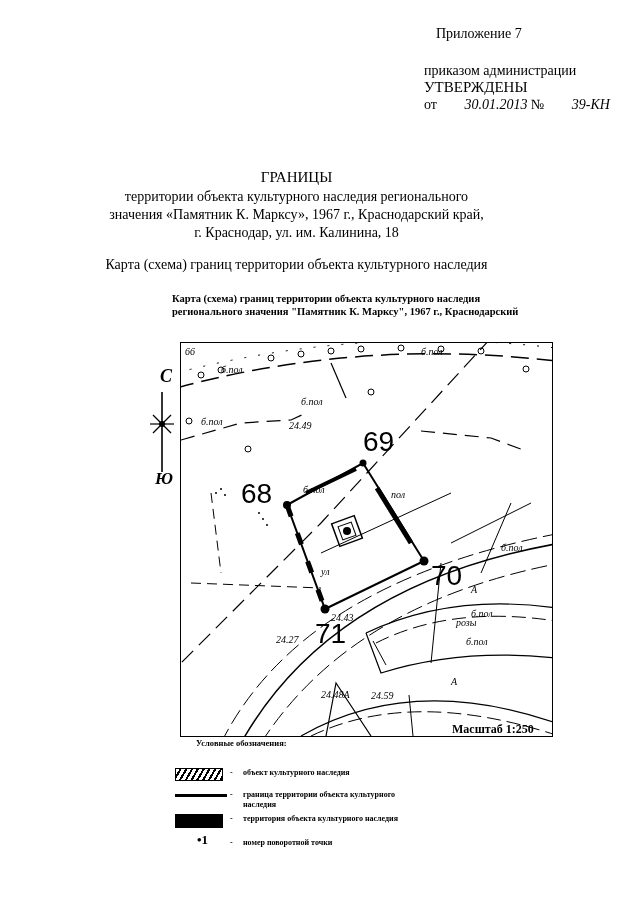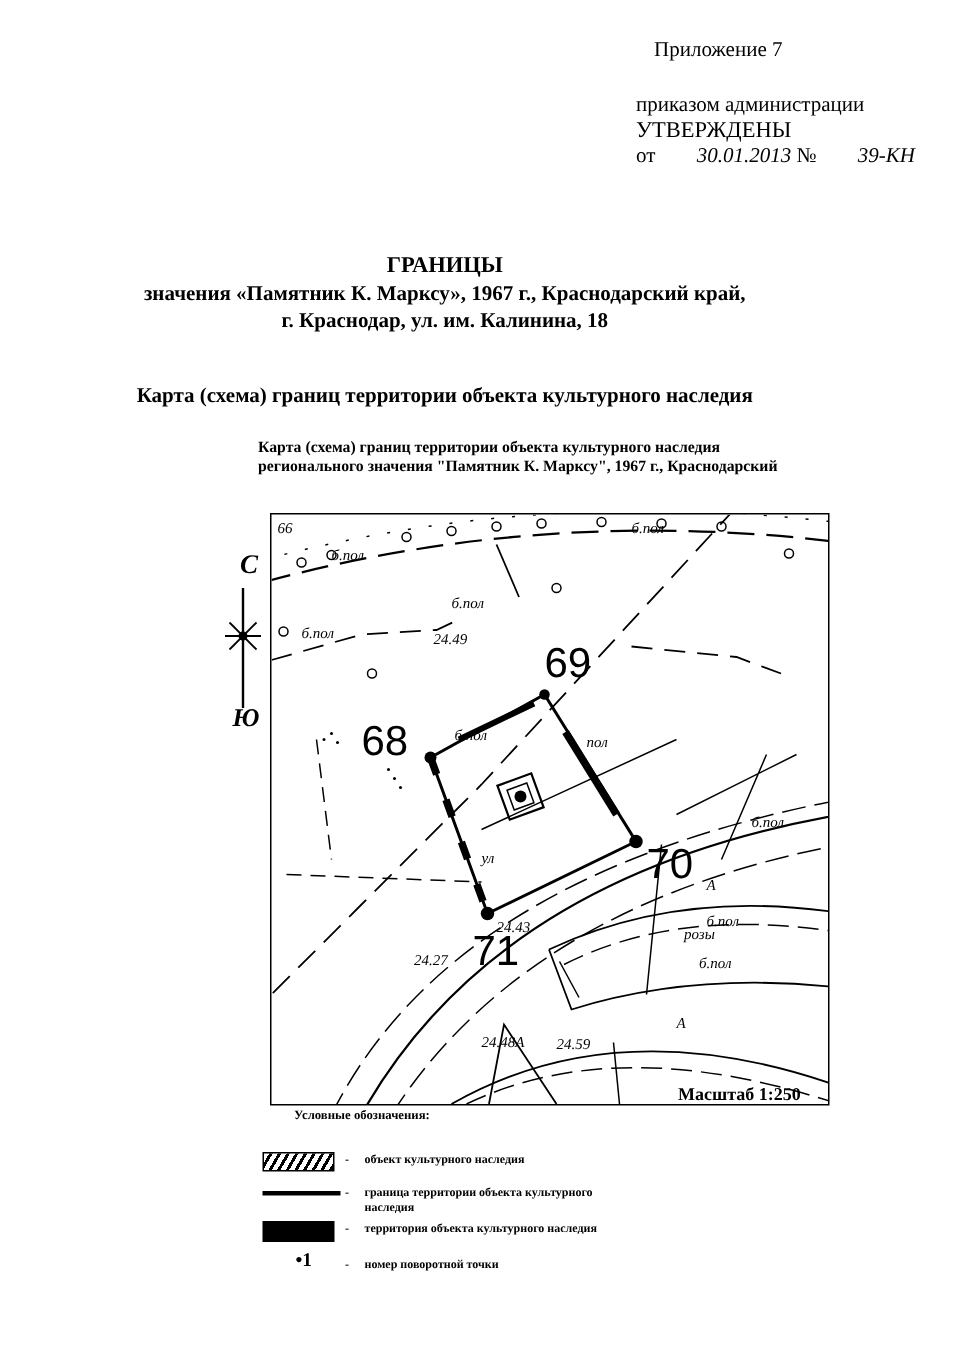--- a/index.html
+++ b/index.html
@@ -1,21 +1,21 @@
 <!DOCTYPE html>
 <html><head>
 <meta charset="utf-8">
 <style>
   html,body{margin:0;padding:0;background:#fff;}
   body{width:639px;height:905px;position:relative;overflow:hidden;font-family:"Liberation Serif",serif;color:#000;}
   .abs{position:absolute;}
   .appendix{left:424px;top:26px;font-size:14px;margin-left:12px;}
   .approved{left:424px;top:62px;font-size:14px;line-height:17px;}
   .approved .sig{font-style:italic;font-family:"Liberation Serif",serif;margin-left:24px;}
-  .title{left:0;width:593px;text-align:center;font-weight:bold;}
+  .title{left:0;width:593px;text-align:center;font-weight:normal;}
   .t1{top:169px;font-size:15px;}
   .t2{top:188px;font-size:14px;line-height:18px;}
   .t3{top:257px;font-size:14px;}
   .caption{left:172px;top:292px;font-size:10.5px;line-height:13px;font-weight:bold;width:400px;}
   .map{left:180px;top:342px;width:371px;height:393px;border:1.5px solid #000;overflow:hidden;background:#fff;}
   .map svg{position:absolute;left:0;top:0;}
   .compass-n{left:160px;top:366px;font-size:18px;font-weight:bold;font-style:italic;}
   .compass-s{left:155px;top:469px;font-size:17px;font-weight:bold;font-style:italic;}
   .scale{left:452px;top:722px;font-size:12px;font-weight:bold;}
   .legend-title{left:196px;top:738px;font-size:8.5px;font-weight:bold;}
@@ -40,20 +40,21 @@
   <div>
     <span>от</span>
     <span class="sig">30.01.2013</span>
     <span>№</span>
     <span class="sig">39-КН</span>
   </div>
 </div>
 
 <div class="abs title t1">ГРАНИЦЫ</div>
 <div class="abs title t2">
+  <div>территории объекта культурного наследия регионального</div>
   <div>значения «Памятник К. Марксу», 1967 г., Краснодарский край,</div>
   <div>г. Краснодар, ул. им. Калинина, 18</div>
 </div>
 <div class="abs title t3">Карта (схема) границ территории объекта культурного наследия</div>
 
 <div class="abs caption">
   <div>Карта (схема) границ территории объекта культурного наследия</div>
   <div>регионального значения "Памятник К. Марксу", 1967 г., Краснодарский</div>
 </div>
 

